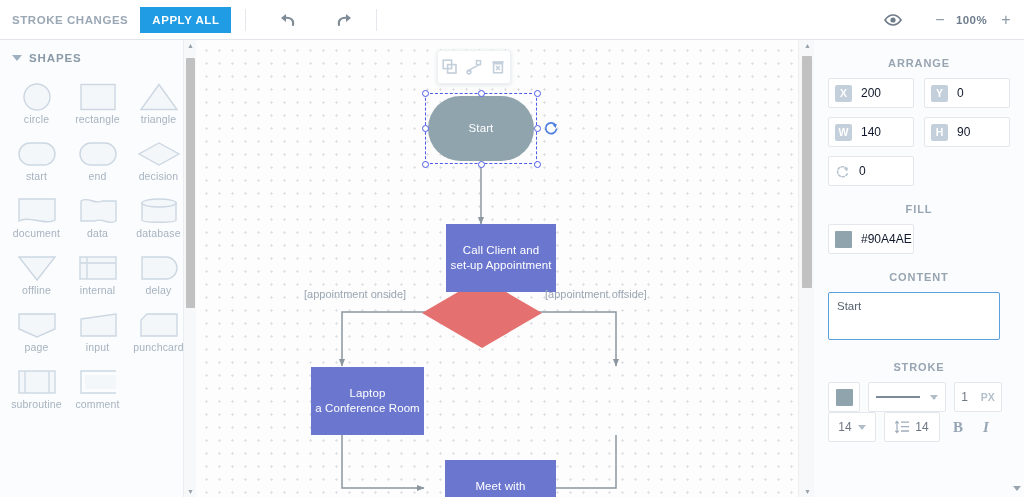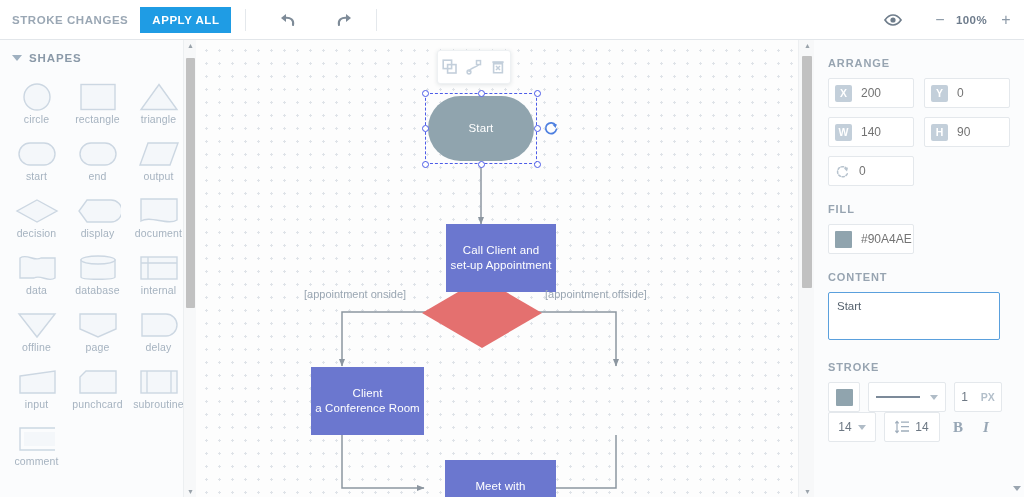--- a/index.html
+++ b/index.html
@@ -144,34 +144,35 @@
   }
 
   
   #props-panel {
     position: absolute; left: 814px; top: 40px; width: 210px; height: 457px;
     background: #fbfcfd; overflow: hidden; padding: 0 14px;
   }
   .section-title {
     font-size: 11px; letter-spacing: .9px; color: #97a4b1; font-weight: 700;
     margin: 17px 0 9px 0;
+    text-align: center;
   }
   .field-row { display: flex; gap: 10px; margin-bottom: 9px; }
   .field {
     flex: 1; height: 30px; background: #fff; border: 1px solid #e4e8ec;
     border-radius: 2px; display: flex; align-items: center; padding-left: 6px;
     gap: 9px;
   }
   .field.half { max-width: 86px; }
   .field-badge {
     width: 17px; height: 17px; background: #c3cfda; color: #fff;
     font-size: 10.5px; font-weight: 700; display: flex;
     align-items: center; justify-content: center; border-radius: 2px;
   }
-  .field-val { font-size: 12px; color: #737373; }
+  .field-val { font-size: 12px; color: #0f172a; }
   .swatch-field {
     height: 30px; width: 86px; background: #fff; border: 1px solid #e4e8ec;
     border-radius: 2px; display: flex; align-items: center; gap: 9px;
     padding-left: 6px;
   }
   .swatch { width: 17px; height: 17px; border-radius: 1px; }
   #content-textarea {
     width: 172px; height: 48px; border: 1px solid #5aa0dd; border-radius: 2px;
     background: #fff; padding: 7px 8px; font-size: 11.5px; color: #56626e;
     font-family: "Liberation Sans", sans-serif; resize: none; outline: none;
@@ -289,35 +290,23 @@
           <span class="shape-label">start</span>
         </div>
         <div class="shape-cell">
           <svg class="shape-art" viewBox="0 0 46 30">
             <rect x="5" y="4" width="36" height="22" rx="11" fill="#f4f7fa" stroke="#ccd7e2" stroke-width="1.4"></rect>
           </svg>
           <span class="shape-label">end</span>
         </div>
         <div class="shape-cell">
           <svg class="shape-art" viewBox="0 0 46 30">
-            <polygon points="12,4 42,4 34,26 4,26" fill="#f4f7fa" stroke="#ccd7e2" stroke-width="1.4"></polygon>
-          </svg>
-          <span class="shape-label">output</span>
-        </div>
-        <div class="shape-cell">
-          <svg class="shape-art" viewBox="0 0 46 30">
             <polygon points="23,4 43,15 23,26 3,15" fill="#f4f7fa" stroke="#ccd7e2" stroke-width="1.4"></polygon>
           </svg>
           <span class="shape-label">decision</span>
-        </div>
-        <div class="shape-cell">
-          <svg class="shape-art" viewBox="0 0 46 30">
-            <path d="M12,4 L36,4 A11,11 0 0 1 36,26 L12,26 L4,15 Z" fill="#f4f7fa" stroke="#ccd7e2" stroke-width="1.4"></path>
-          </svg>
-          <span class="shape-label">display</span>
         </div>
         <div class="shape-cell">
           <svg class="shape-art" viewBox="0 0 46 30">
             <path d="M5,3 H41 V24 C32,30 14,19 5,25 Z" fill="#f4f7fa" stroke="#ccd7e2" stroke-width="1.4"></path>
           </svg>
           <span class="shape-label">document</span>
         </div>
         <div class="shape-cell">
           <svg class="shape-art" viewBox="0 0 46 30">
             <path d="M6,5 C13,0 20,9 27,5 L41,5 L41,25 C34,30 27,21 20,25 L6,25 Z" fill="#f4f7fa" stroke="#ccd7e2" stroke-width="1.4"></path>
@@ -326,42 +315,42 @@
         </div>
         <div class="shape-cell">
           <svg class="shape-art" viewBox="0 0 46 30">
             <path d="M6,7 V24 C6,27 40,27 40,24 V7 Z" fill="#f4f7fa" stroke="#ccd7e2" stroke-width="1.4"></path>
             <ellipse cx="23" cy="7" rx="17" ry="4" fill="#f4f7fa" stroke="#ccd7e2" stroke-width="1.4"></ellipse>
           </svg>
           <span class="shape-label">database</span>
         </div>
         <div class="shape-cell">
           <svg class="shape-art" viewBox="0 0 46 30">
+            <polygon points="5,4 41,4 23,27" fill="#f4f7fa" stroke="#ccd7e2" stroke-width="1.4"></polygon>
+          </svg>
+          <span class="shape-label">offline</span>
+        </div>
+        <div class="shape-cell">
+          <svg class="shape-art" viewBox="0 0 46 30">
             <rect x="5" y="4" width="36" height="22" fill="#f4f7fa" stroke="#ccd7e2" stroke-width="1.4"></rect>
             <path d="M12,4 V26 M5,10 H41" stroke="#ccd7e2" stroke-width="1.3" fill="none"></path>
           </svg>
           <span class="shape-label">internal</span>
         </div>
         <div class="shape-cell">
           <svg class="shape-art" viewBox="0 0 46 30">
-            <polygon points="5,4 41,4 23,27" fill="#f4f7fa" stroke="#ccd7e2" stroke-width="1.4"></polygon>
-          </svg>
-          <span class="shape-label">offline</span>
+            <path d="M6,4 H30 A11,11 0 0 1 30,26 H6 Z" fill="#f4f7fa" stroke="#ccd7e2" stroke-width="1.4"></path>
+          </svg>
+          <span class="shape-label">delay</span>
         </div>
         <div class="shape-cell">
           <svg class="shape-art" viewBox="0 0 46 30">
             <polygon points="5,4 41,4 41,19 23,27 5,19" fill="#f4f7fa" stroke="#ccd7e2" stroke-width="1.4"></polygon>
           </svg>
           <span class="shape-label">page</span>
-        </div>
-        <div class="shape-cell">
-          <svg class="shape-art" viewBox="0 0 46 30">
-            <path d="M6,4 H30 A11,11 0 0 1 30,26 H6 Z" fill="#f4f7fa" stroke="#ccd7e2" stroke-width="1.4"></path>
-          </svg>
-          <span class="shape-label">delay</span>
         </div>
         <div class="shape-cell">
           <svg class="shape-art" viewBox="0 0 46 30">
             <polygon points="6,9 41,4 41,26 6,26" fill="#f4f7fa" stroke="#ccd7e2" stroke-width="1.4"></polygon>
           </svg>
           <span class="shape-label">input</span>
         </div>
         <div class="shape-cell">
           <svg class="shape-art" viewBox="0 0 46 30">
             <polygon points="11,4 41,4 41,26 5,26 5,10" fill="#f4f7fa" stroke="#ccd7e2" stroke-width="1.4"></polygon>
@@ -420,21 +409,21 @@
     <div class="node" id="node-start" style="left:232px; top:56px; width:106px; height:65px; background:#90A4AE; border-radius:33px;">
       <span>Start</span>
     </div>
 
     <div class="node process" id="node-call" style="left:230px; top:184px; width:110px; height:68px; flex-direction:column;">
       <span>Call Client and</span>
       <span>set-up Appointment</span>
     </div>
 
     <div class="node process" id="node-conference" style="left:95px; top:327px; width:113px; height:68px; flex-direction:column;">
-      <span>Client</span>
+      <span>Laptop</span>
       <span>a Conference Room</span>
     </div>
 
 
     <div class="node process" id="node-meet" style="left:229px; top:420px; width:111px; height:68px; flex-direction:column;">
       <span>Meet with</span>
       <span>the Client</span>
     </div>
 
     <div class="edge-label" style="left:108px; top:248px;">[appointment onside]</div>

